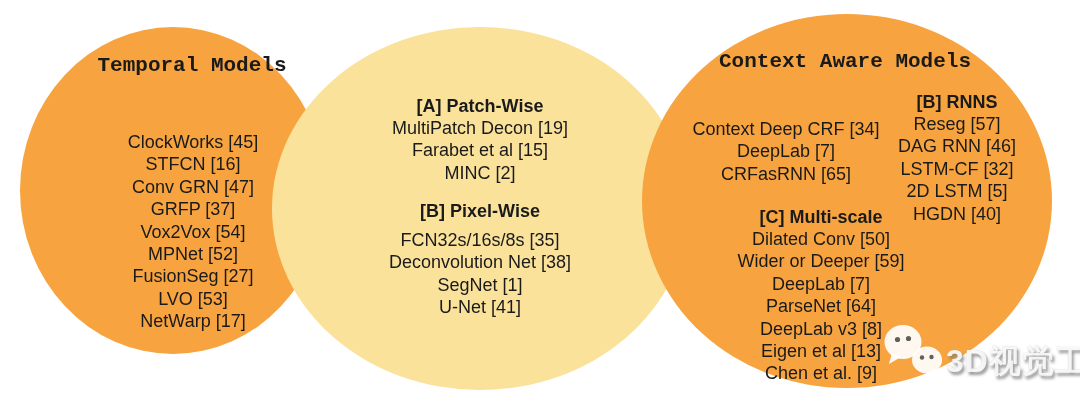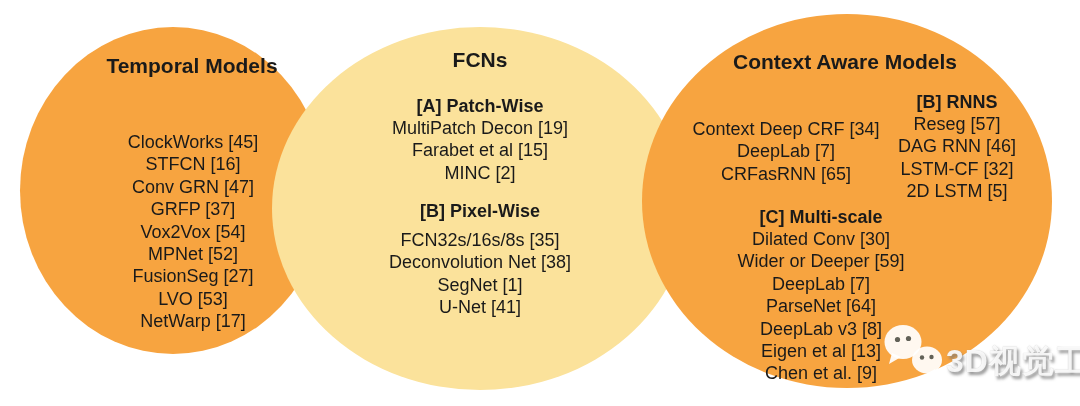--- a/index.html
+++ b/index.html
@@ -15,21 +15,21 @@
     width:1080px;height:406px;
     background:#ffffff;
     overflow:hidden;
   }
   .ellipse{position:absolute;border-radius:50%;}
   .ellipse.temporal{left:20px;top:27px;width:306px;height:327px;background:var(--orange);z-index:1;}
   .ellipse.fcns{left:272px;top:27px;width:416px;height:363px;background:var(--yellow);z-index:2;}
   .ellipse.context{left:642px;top:14px;width:410px;height:374px;background:var(--orange);z-index:3;}
 
   .txt{position:absolute;z-index:4;text-align:center;}
-  .title{font-size:21px;font-weight:bold;line-height:24px;}
+  .title{font-size:21px;font-weight:bold;line-height:24px;font-family:Liberation Mono, monospace;}
   .group-label{font-size:18px;font-weight:bold;line-height:22.4px;}
   .line{font-size:18px;line-height:22.4px;white-space:nowrap;}
 
   
   .t-title{left:62px;top:54px;width:260px;}
   .t-items{left:43px;top:131px;width:300px;}
 
   
   .f-title{left:380px;top:48px;width:200px;}
   .f-groupA-label{left:330px;top:95px;width:300px;}
@@ -71,21 +71,20 @@
     <div class="line">STFCN [16]</div>
     <div class="line">Conv GRN [47]</div>
     <div class="line">GRFP [37]</div>
     <div class="line">Vox2Vox [54]</div>
     <div class="line">MPNet [52]</div>
     <div class="line">FusionSeg [27]</div>
     <div class="line">LVO [53]</div>
     <div class="line">NetWarp [17]</div>
   </div>
 
-  <div class="txt title f-title">FCNs</div>
   <div class="txt group-label f-groupA-label">[A] Patch-Wise</div>
   <div class="txt f-groupA-items">
     <div class="line">MultiPatch Decon [19]</div>
     <div class="line">Farabet et al [15]</div>
     <div class="line">MINC [2]</div>
   </div>
   <div class="txt group-label f-groupB-label">[B] Pixel-Wise</div>
   <div class="txt f-groupB-items">
     <div class="line">FCN32s/16s/8s [35]</div>
     <div class="line">Deconvolution Net [38]</div>
@@ -98,24 +97,25 @@
     <div class="line">Context Deep CRF [34]</div>
     <div class="line">DeepLab [7]</div>
     <div class="line">CRFasRNN [65]</div>
   </div>
   <div class="txt group-label c-groupB-label">[B] RNNS</div>
   <div class="txt c-groupB-items">
     <div class="line">Reseg [57]</div>
     <div class="line">DAG RNN [46]</div>
     <div class="line">LSTM-CF [32]</div>
     <div class="line">2D LSTM [5]</div>
+    <div class="line">HGDN [40]</div>
   </div>
   <div class="txt group-label c-groupC-label">[C] Multi-scale</div>
   <div class="txt c-groupC-items">
-    <div class="line">Dilated Conv [30]</div>
+    <div class="line">Dilated Conv [50]</div>
     <div class="line">Wider or Deeper [59]</div>
     <div class="line">DeepLab [7]</div>
     <div class="line">ParseNet [64]</div>
     <div class="line">DeepLab v3 [8]</div>
     <div class="line">Eigen et al [13]</div>
     <div class="line">Chen et al. [9]</div>
   </div>
 
   <div class="watermark">
     <span>

